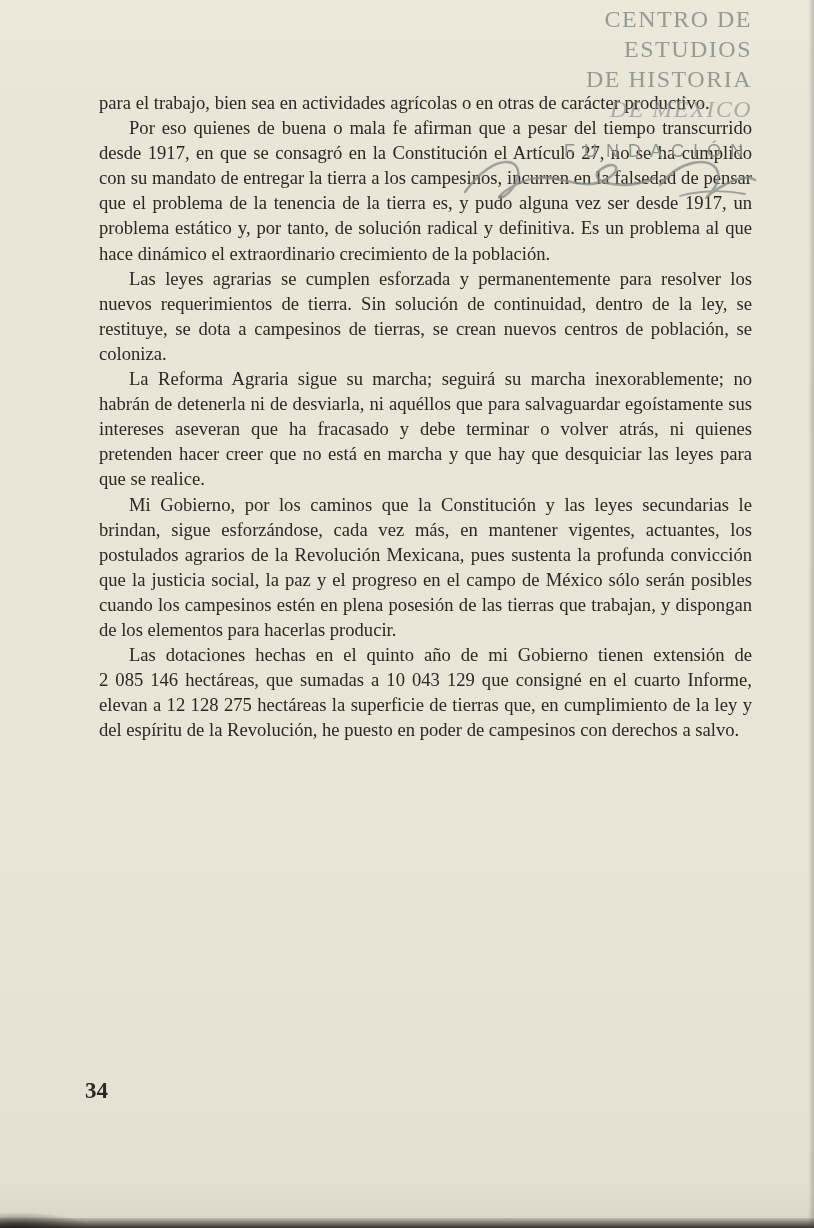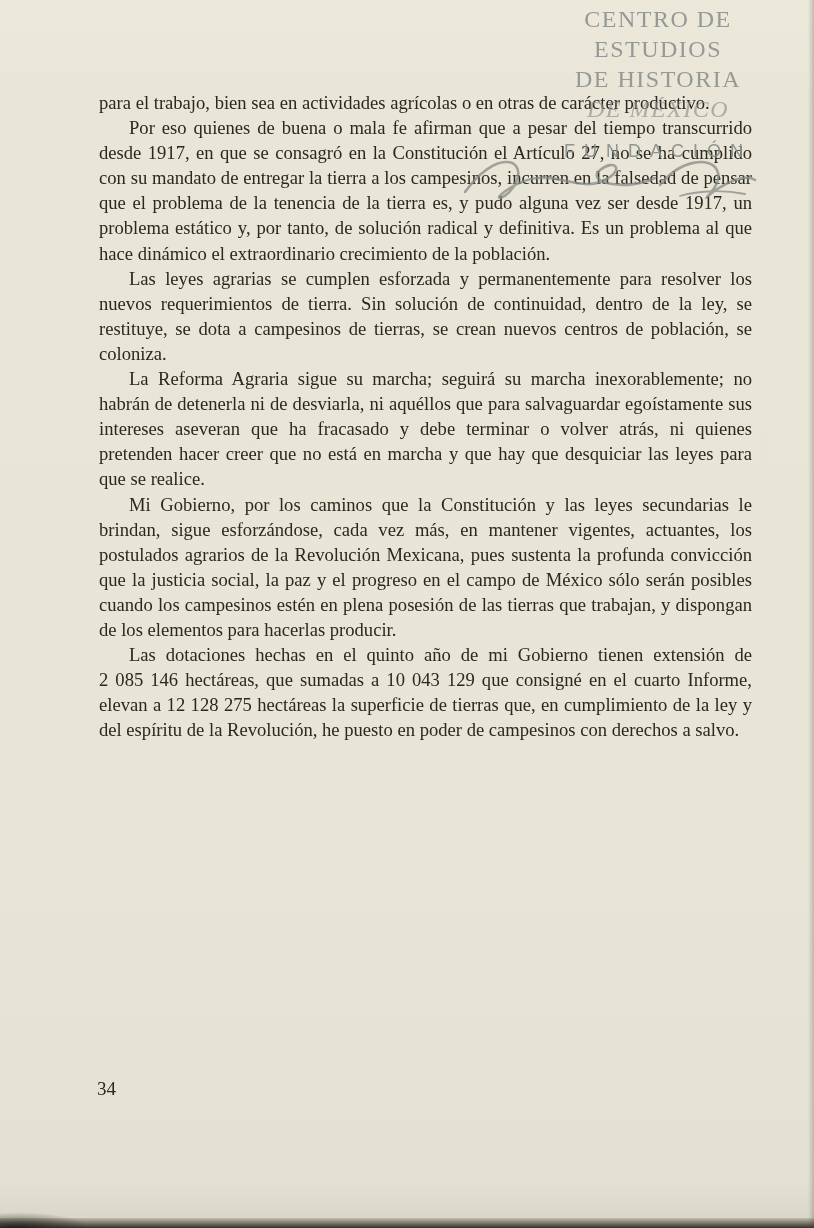--- a/index.html
+++ b/index.html
@@ -39,21 +39,21 @@
     left: 0; bottom: 0;
     width: 90px; height: 16px;
     background: radial-gradient(ellipse at 20% 100%, rgba(30,28,24,0.8), rgba(30,28,24,0) 70%);
   }
 
   
   .watermark-block {
     position: absolute;
     top: 4px;
     right: 62px;
-    text-align: center;
+    text-align: right;
     color: rgba(138,144,140,0.88);
     font-family: "Liberation Serif", serif;
     z-index: 3;
     pointer-events: none;
   }
   .wm-line {
     font-size: 24px;
     line-height: 30px;
     letter-spacing: 1.5px;
   }
@@ -94,24 +94,24 @@
   .textblock p {
     margin: 0;
     text-indent: 30px;
   }
   .textblock p.noindent {
     text-indent: 0;
   }
 
   .pagenum {
     position: absolute;
-    left: 97px;
+    left: 85px;
     top: 1078px;
-    font-size: 19px;
-    font-weight: normal;
+    font-size: 23px;
+    font-weight: bold;
     color: #2c2820;
     z-index: 2;
   }
 </style>
 </head>
 <body>
 
 <div class="scan">
 
   <div class="watermark-block">

